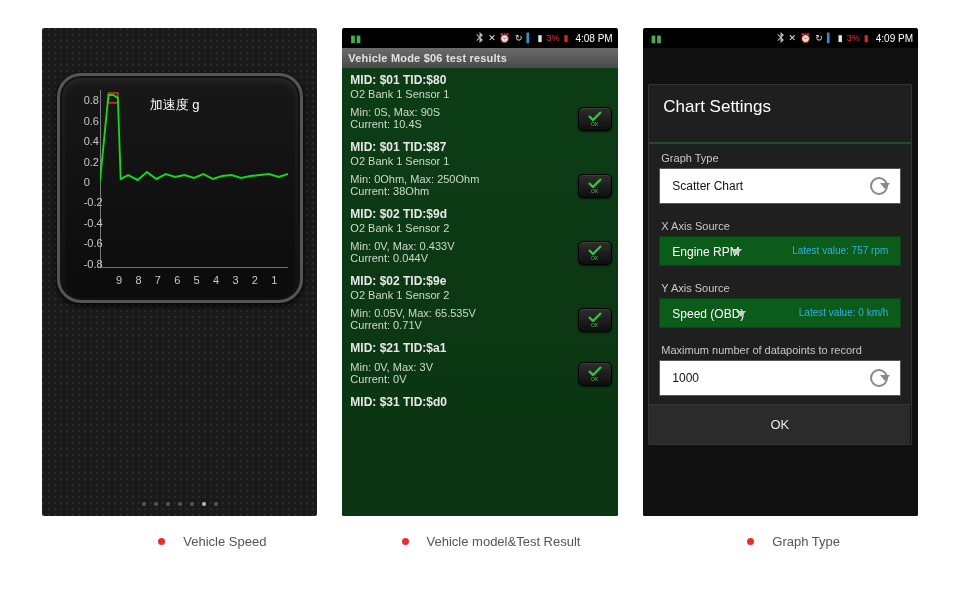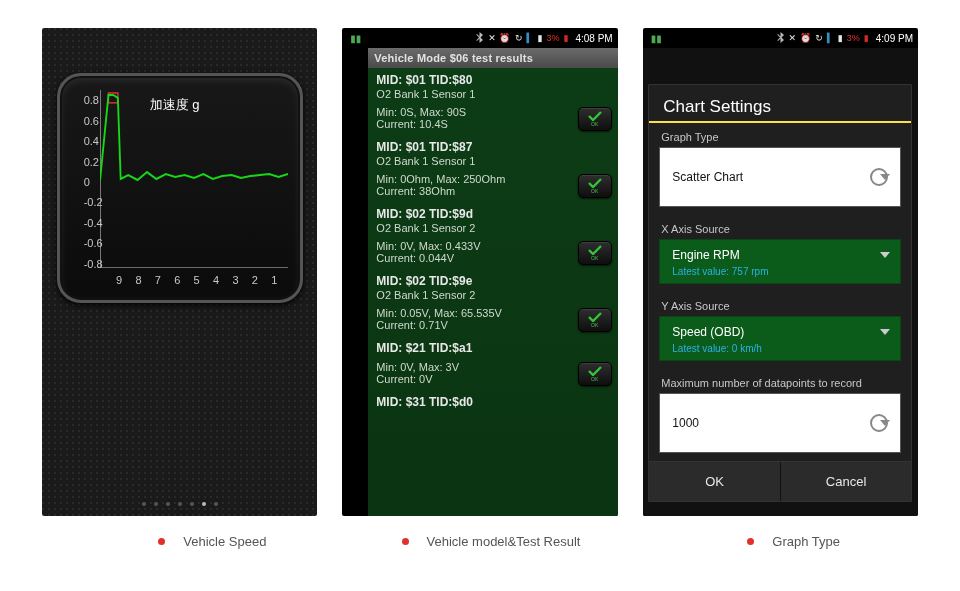--- a/index.html
+++ b/index.html
@@ -102,21 +102,20 @@
   .pager span {
     width: 4px; height: 4px; border-radius: 50%;
     background: #555;
   }
   .pager span.on { background: #bbb; }
   
   .p2-bg {
     background: linear-gradient(#0c3d15,#0b3412);
     height: calc(100% - 20px);
     overflow: hidden;
-    margin-left: 26px;
   }
   .p2-title {
     background: linear-gradient(#6b6b6b,#4a4a4a);
     color: #e2e2e2;
     font-size: 11px;
     padding: 4px 6px;
     font-weight: bold;
     letter-spacing: .2px;
   }
   .test {
@@ -148,43 +147,42 @@
     width: 264px;
     background: #1f1f1f;
     border: 1px solid #333;
     border-radius: 1px;
     color: #e6e6e6;
     font-size: 12px;
     padding-bottom: 0;
   }
   .dlg-title {
     color: #fff; font-size: 17px;
-    padding: 12px 14px 4px 14px;
-    border-bottom: 2px solid #fde047;
+    padding: 12px 14px 25px 14px;
+    border-bottom: 2px solid #14532d;
   }
   .dlg-sec {
     font-size: 11px; color: #c8c8c8;
     padding: 8px 12px 4px 12px;
   }
   .dlg-field {
     margin: 0 10px 8px 10px;
-    padding: 20px 12px;
+    padding: 8px 12px;
     background: #fff;
     color: #111;
     display: flex;
     align-items: center;
     justify-content: space-between;
     border: 1px solid #555;
     position: relative;
   }
   .dlg-field.green {
     background: #0b5c1a;
     color: #fff;
     border: 1px solid #0a4514;
-    flex-direction: column;
     align-items: stretch;
     gap: 4px;
     padding: 8px 12px 6px 12px;
   }
   .dlg-field.green .lv { color: #2cb0e6; font-size: 10px; }
   .radio {
     width: 18px; height: 18px; border-radius: 50%;
     border: 2px solid #888; position: relative;
   }
   .caret {
@@ -404,21 +402,20 @@
         <div class="dlg-sec">Maximum number of datapoints to record</div>
         <div class="dlg-field">
           <span>1000</span>
           <span class="radio"></span>
           <span class="caret"></span>
         </div>
 
 
         <div class="dlg-btns">
           <div class="dlg-btn">OK</div>
-          <div class="dlg-btn">Cancel</div>
         </div>
       </div>
     </div>
   </div>
 
 </div>
 
 <div class="captions">
   <div class="cap" style="padding-left:46px">
       <span class="dot"></span>

